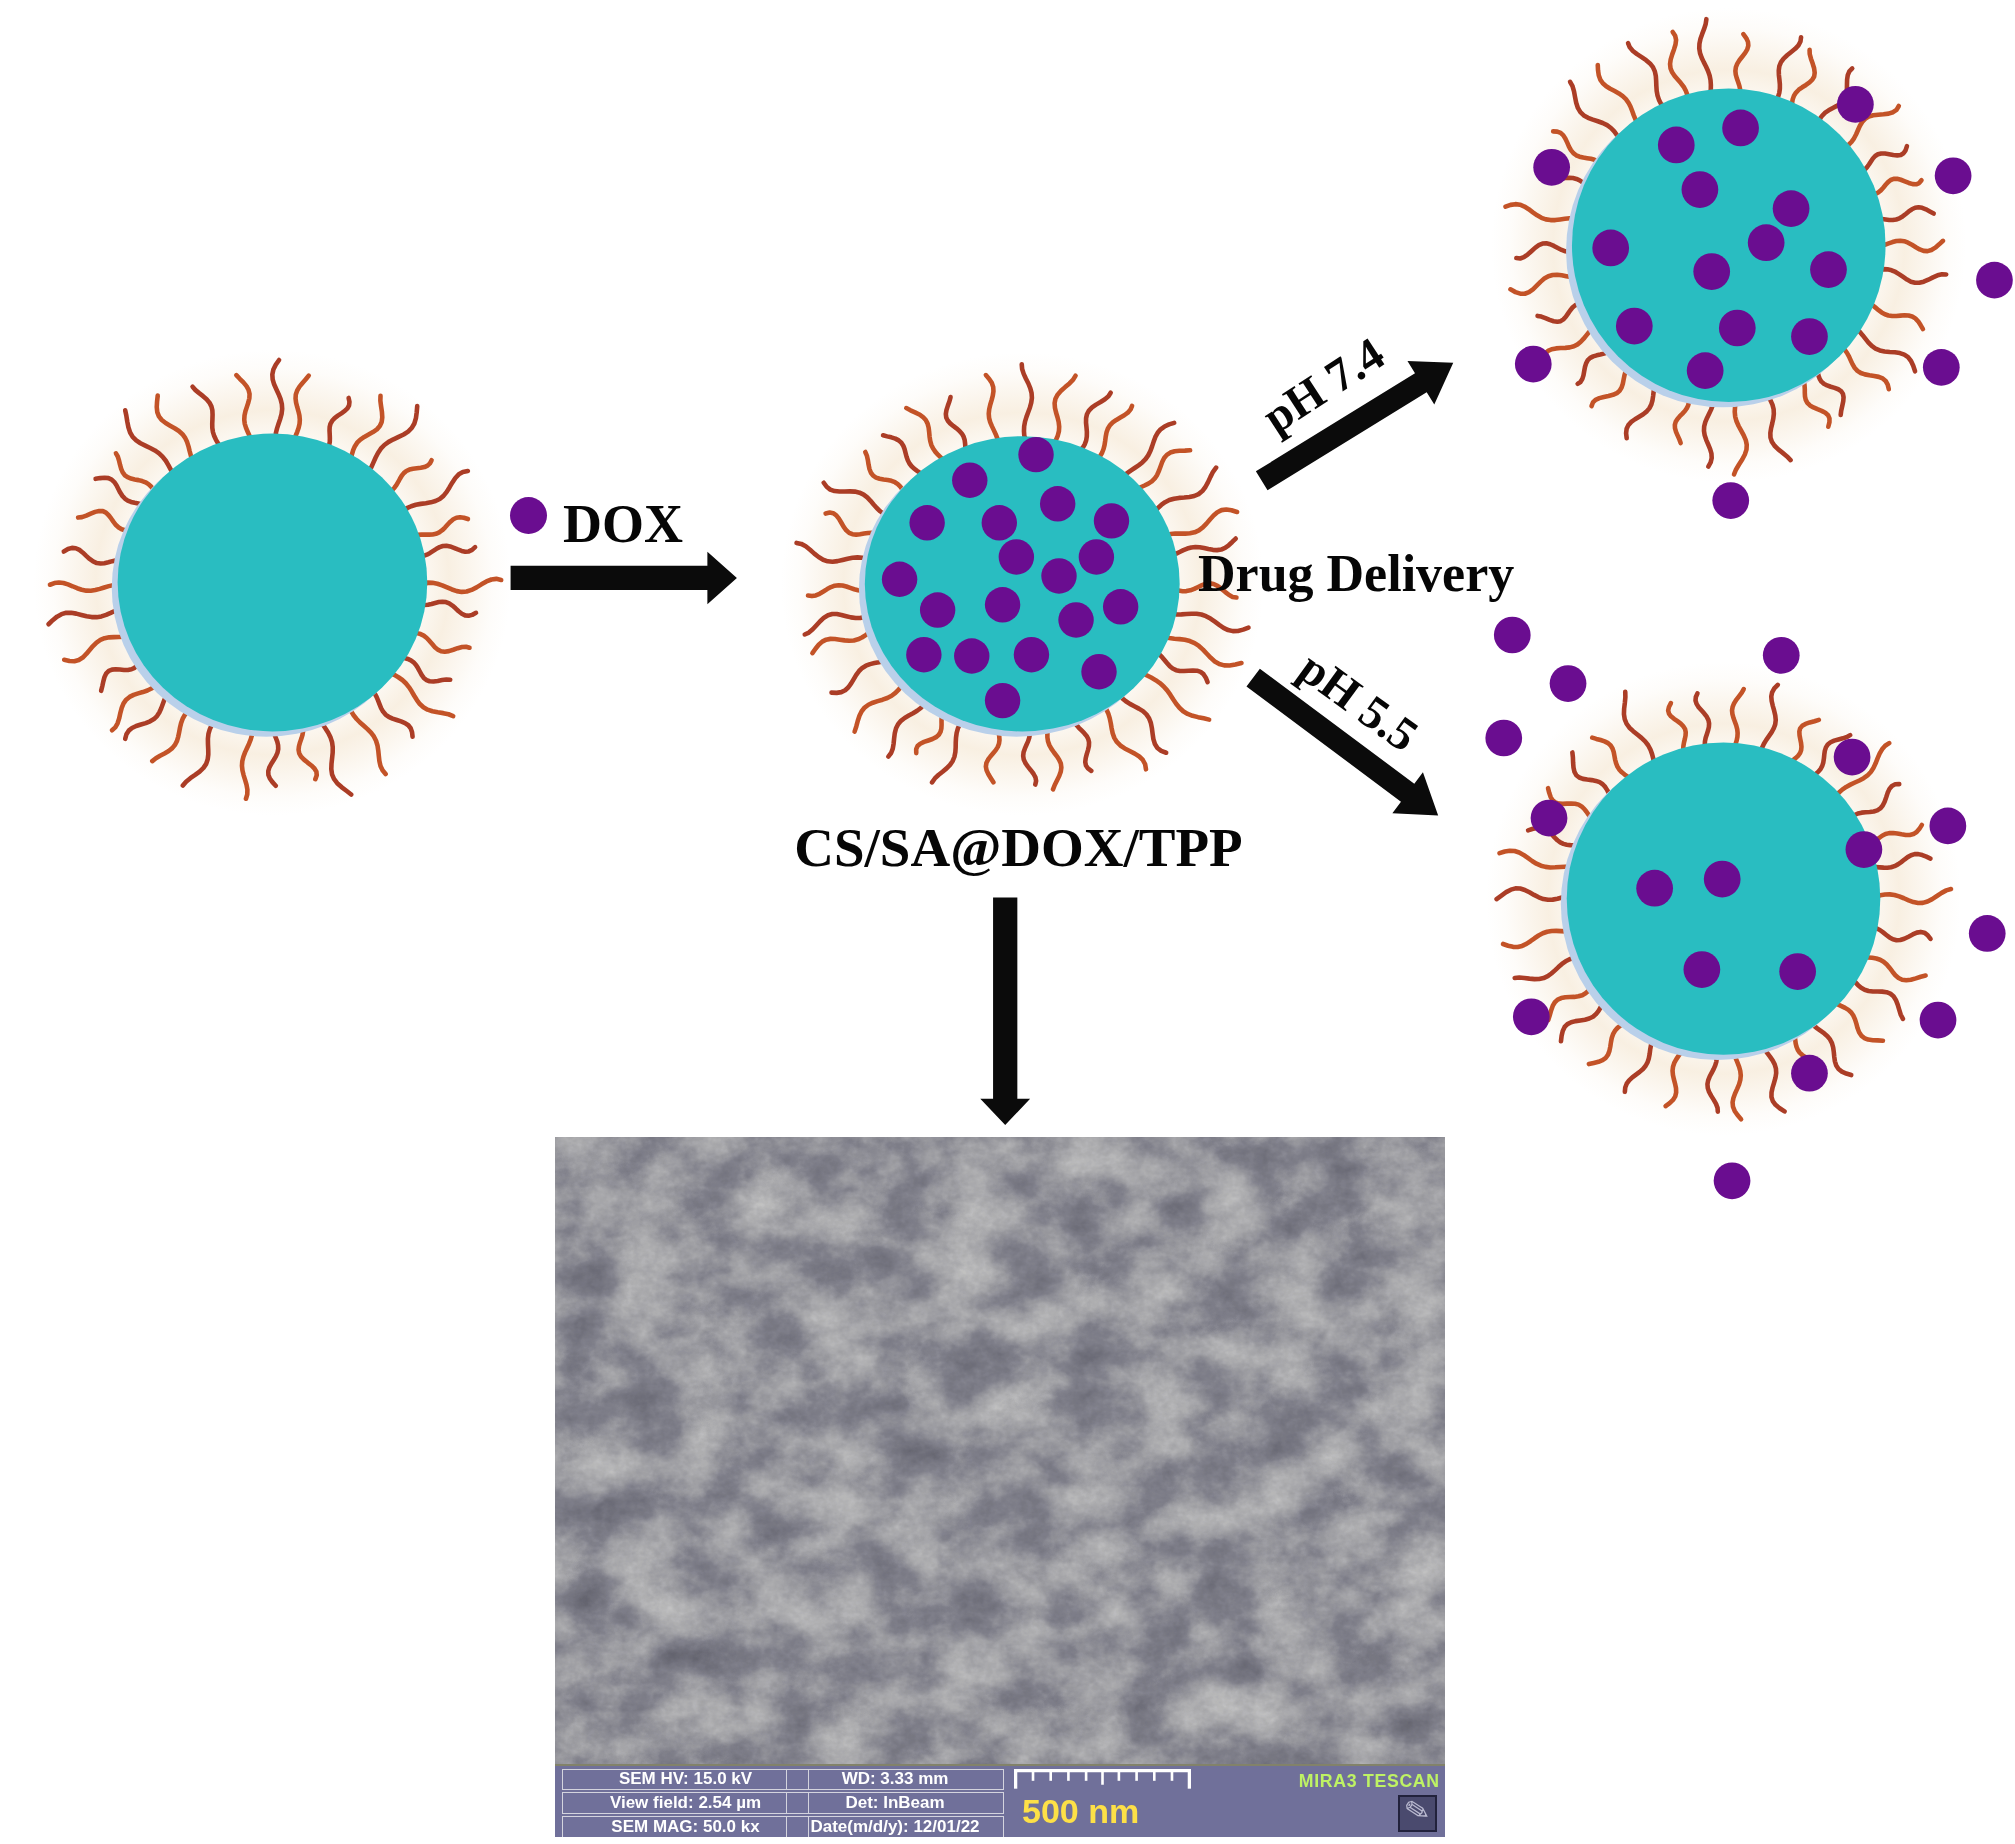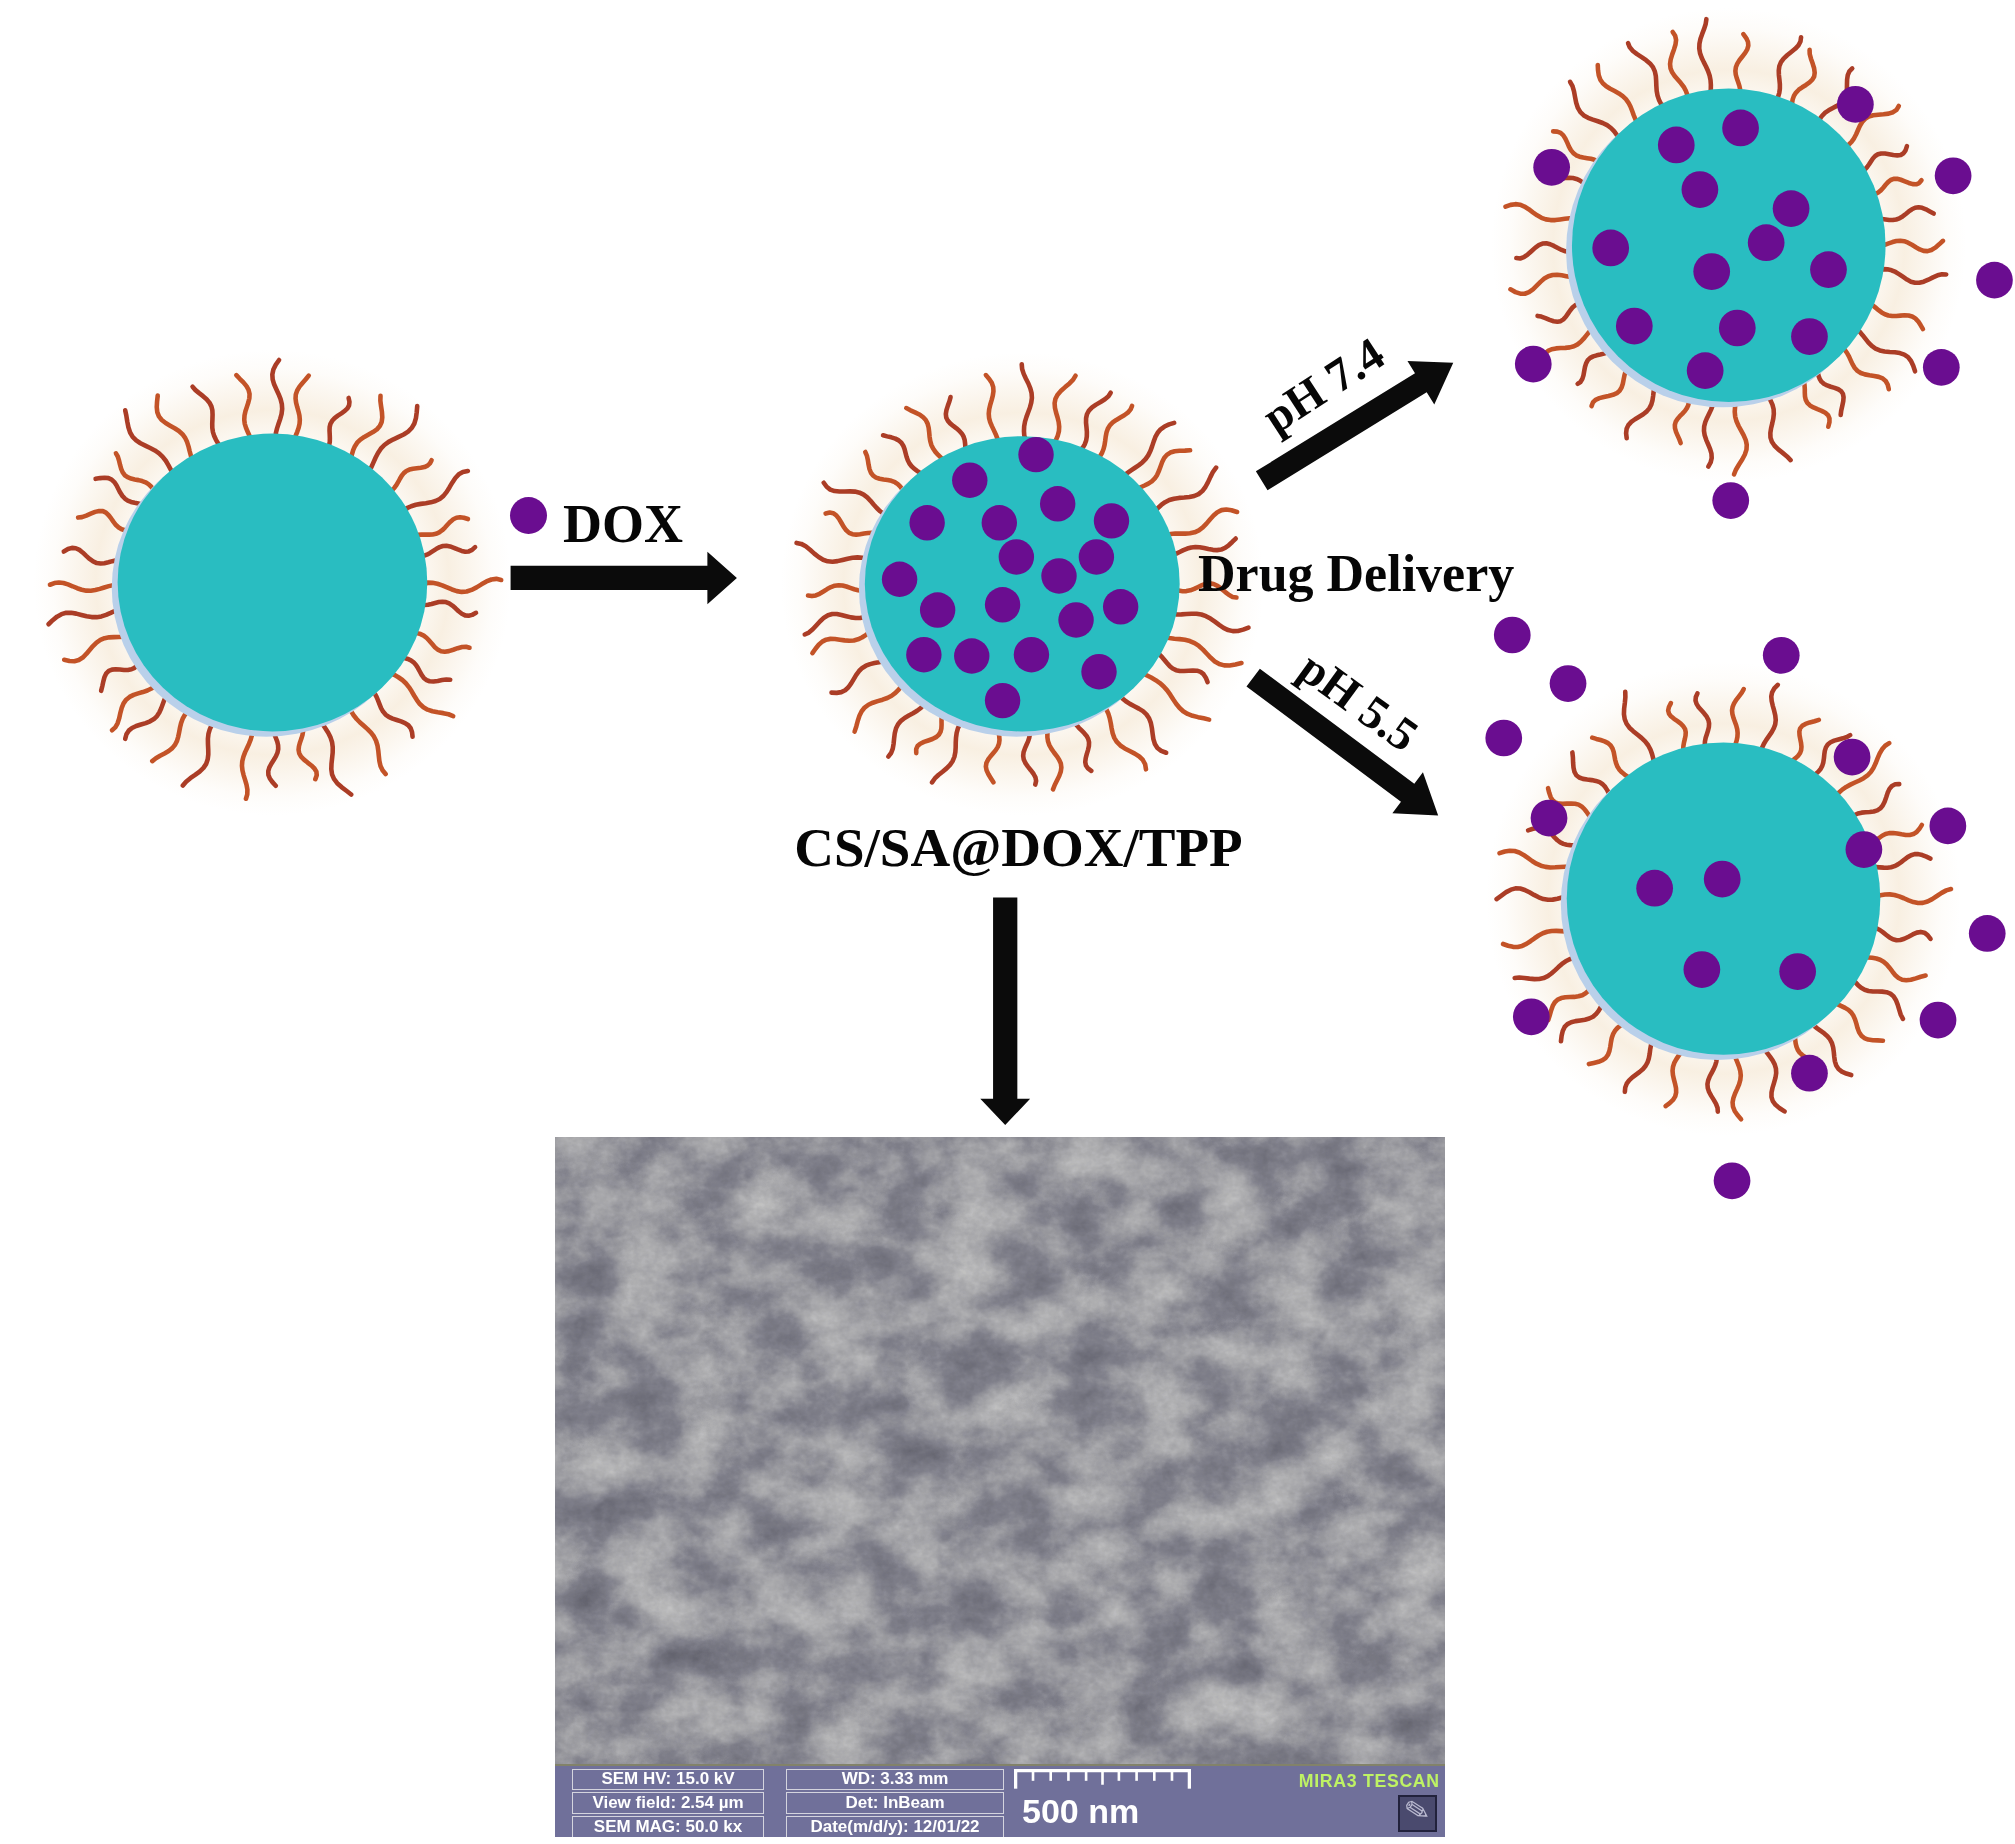--- a/index.html
+++ b/index.html
@@ -47,29 +47,29 @@
   .sem-box{
     position:absolute;
     border:1.3px solid var(--sem-box-border,#d4d4de);
     color:var(--sem-text,#fff);
     font-family:"Liberation Sans",sans-serif;
     font-weight:bold; font-size:17px;
     display:flex; align-items:center; justify-content:center;
     box-sizing:border-box;
     white-space:nowrap;
   }
-  .col1{left:17px;   width:192px;}
+  .col1{left:7px;   width:247px;}
   .col2{left:231px; width:218px;}
   .row1{top:2.6px;  height:21.7px;}
   .row2{top:26px; height:21.7px;}
   .row3{top:50px; height:21.7px;}
   #sem-scale-ruler{position:absolute;left:459px;top:3.3px;width:177px;height:21px;}
   #sem-500{
     position:absolute; left:467px; top:26px;
-    color:#ffffff; font-family:"Liberation Sans",sans-serif;
+    color:#fde047; font-family:"Liberation Sans",sans-serif;
     font-weight:bold; font-size:34px; z-index:2;
   }
   #sem-brand{
     position:absolute; right:5.2px; top:5.2px;
     color:#bef264; font-family:"Liberation Sans",sans-serif;
     font-weight:bold; font-size:17.7px; letter-spacing:0.7px;
   }
   #sem-pen{
     position:absolute; right:7.9px; bottom:5.2px; width:39px; height:37px;
     background:#4a4a6e; border:2px solid #22223c; box-sizing:border-box;

